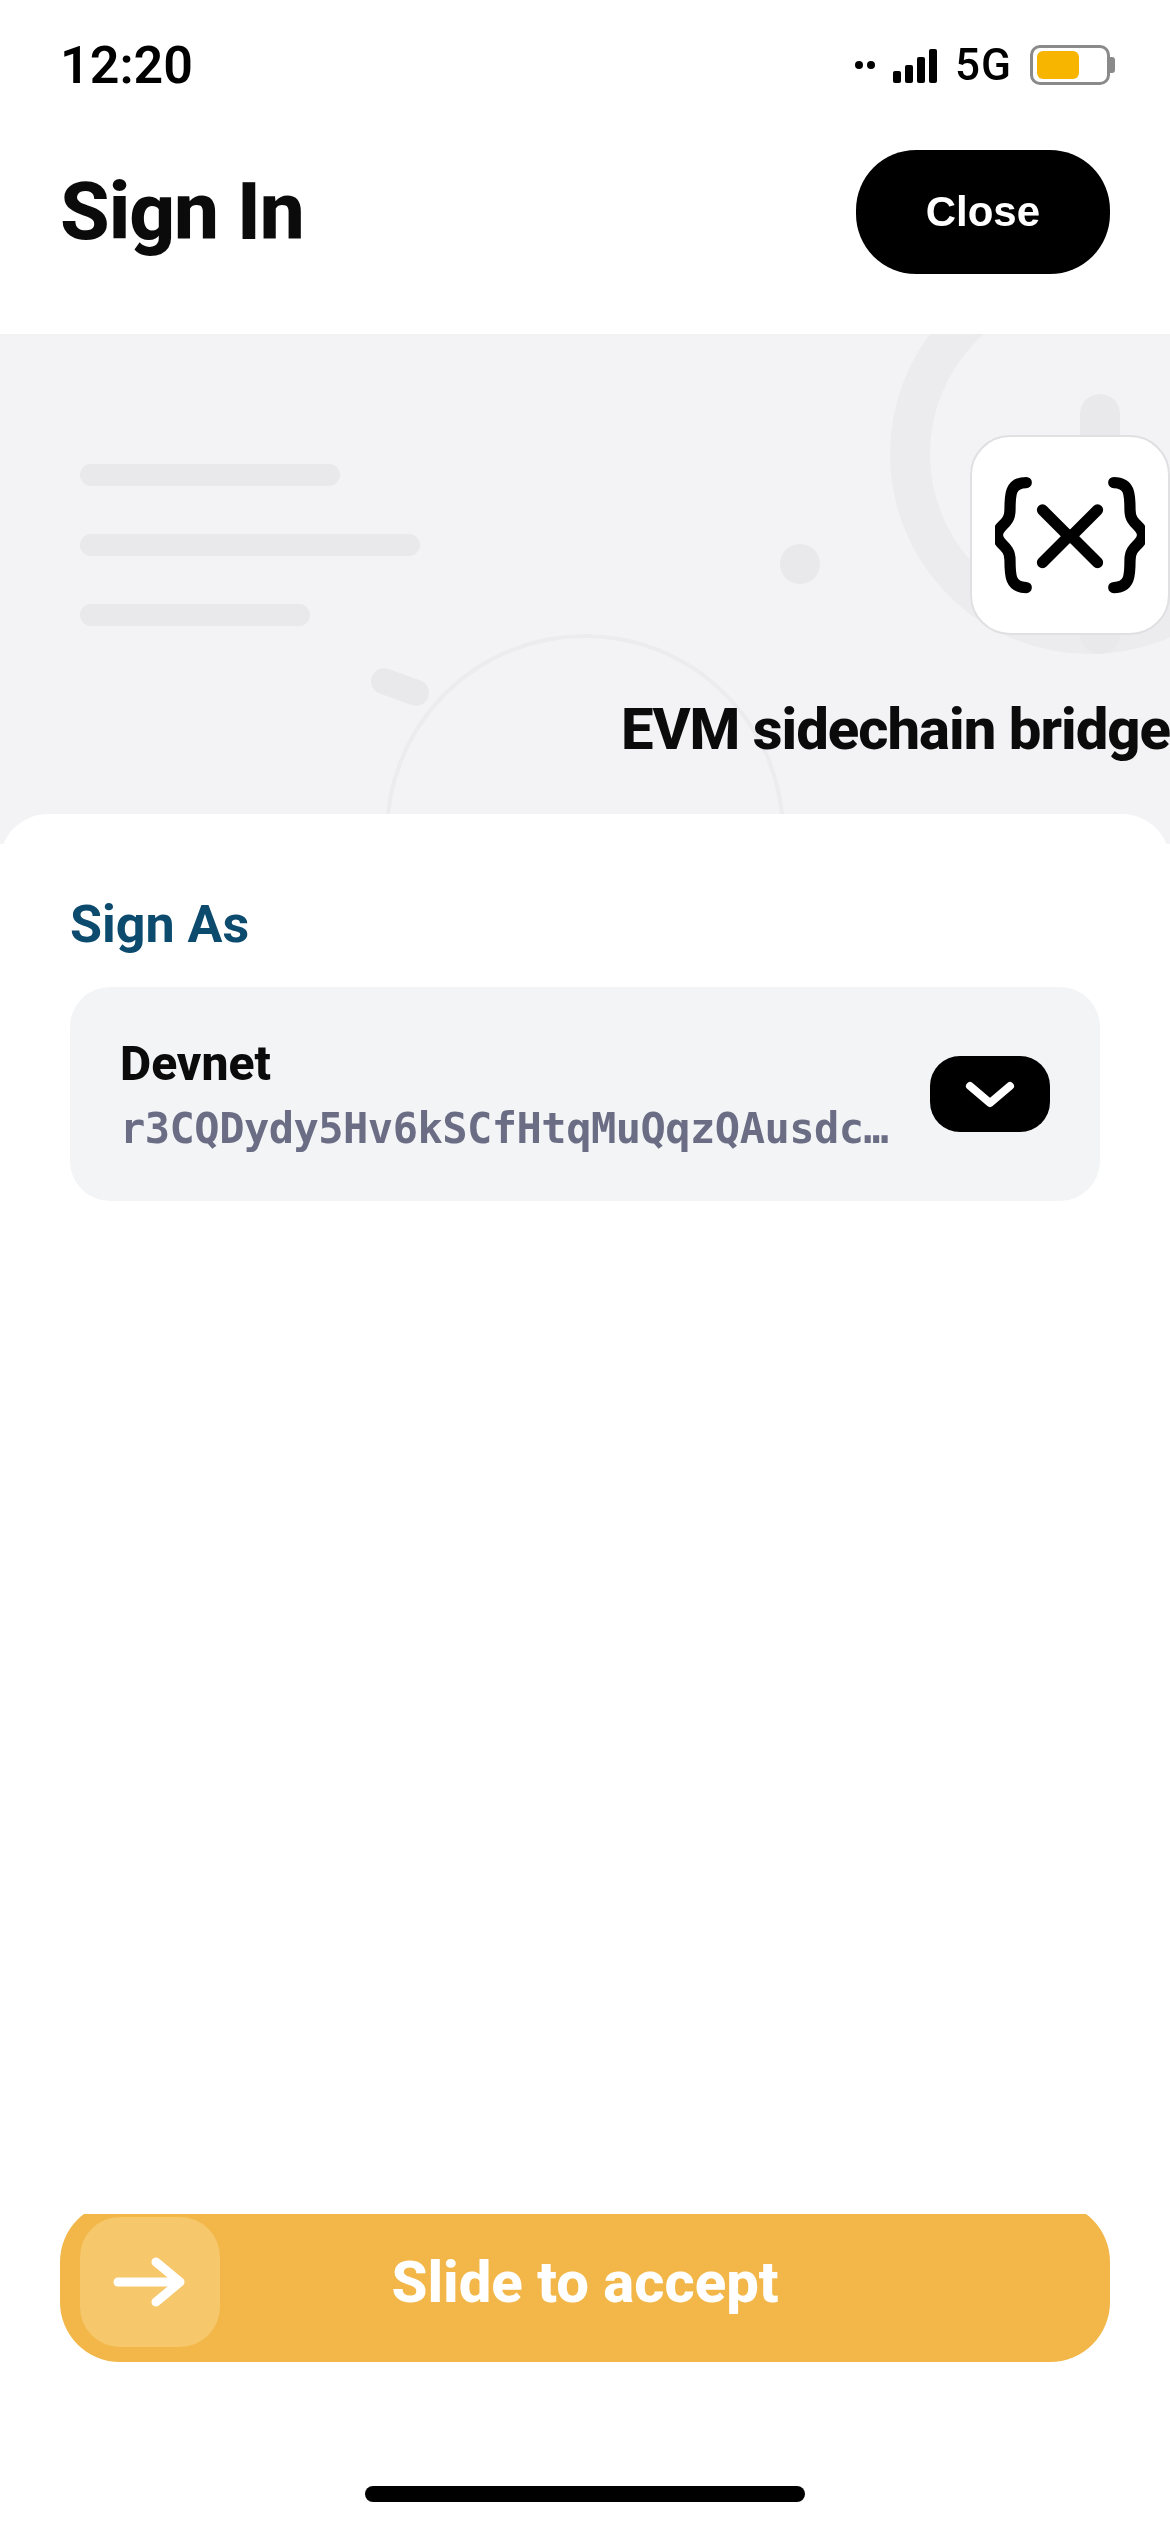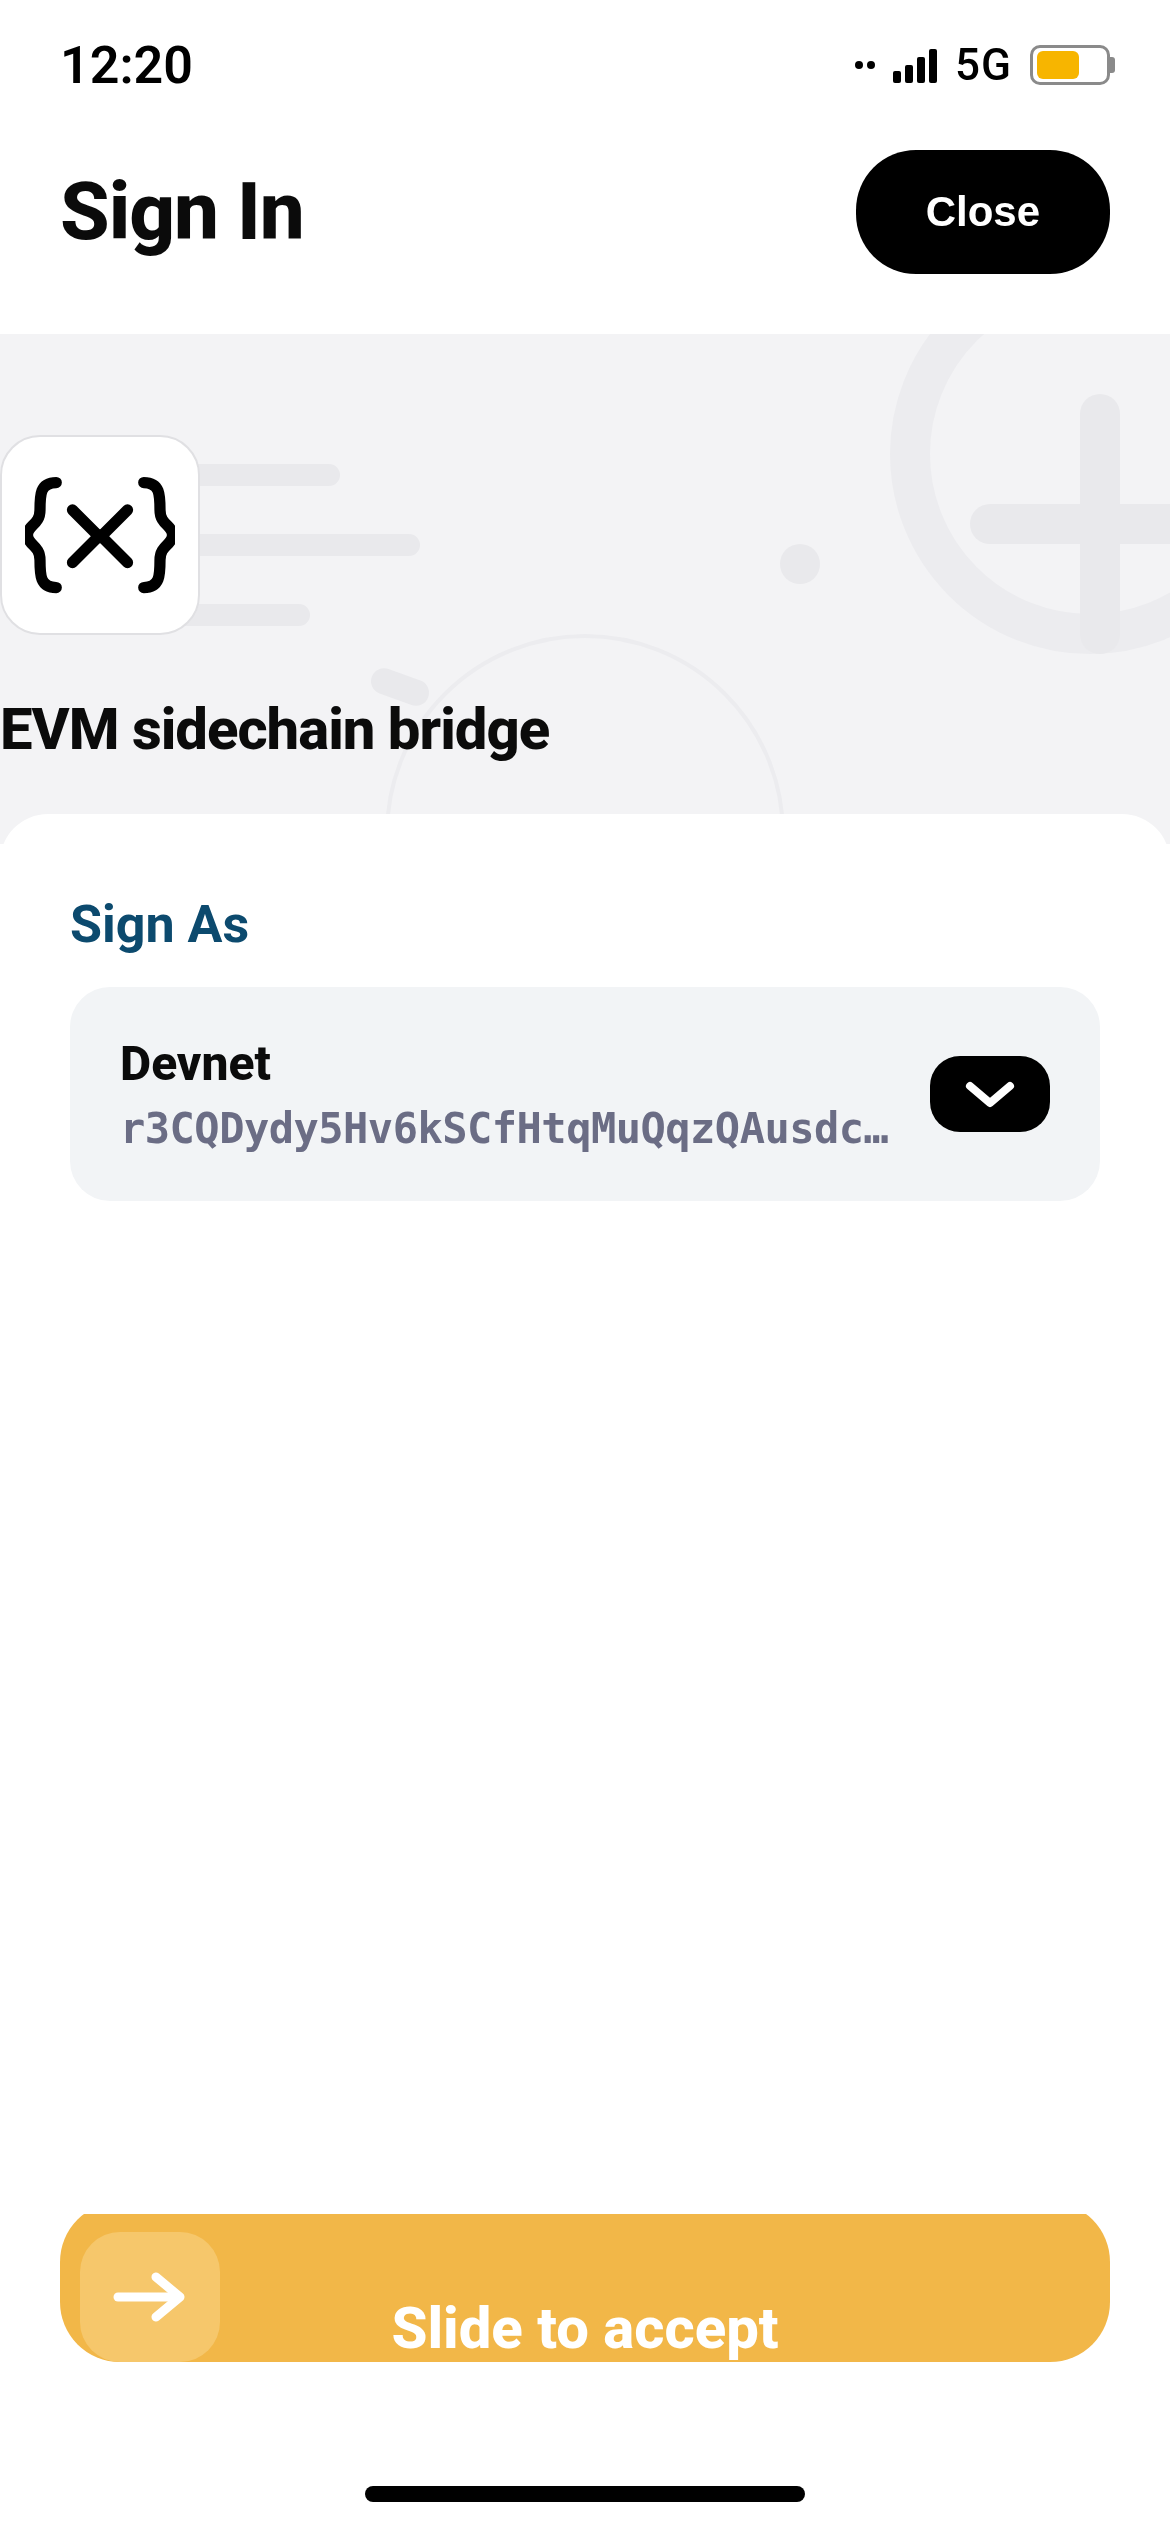--- a/index.html
+++ b/index.html
@@ -61,21 +61,21 @@
     border:none; border-radius: 60px;
     cursor:pointer;
   }
 
   
   .hero {
     position: relative;
     height: 510px;
     background:#f3f3f5;
     overflow:hidden;
-    display:flex; flex-direction:column; align-items:flex-start; justify-content:center;
+    display:flex; flex-direction:column; align-items:flex-end; justify-content:center;
   }
   
   .deco { position:absolute; background:#e9e9ec; border-radius:999px; }
   .deco.line1{ top:130px; left:80px;  width:260px; height:22px; }
   .deco.line2{ top:200px; left:80px;  width:340px; height:22px; }
   .deco.line3{ top:270px; left:80px;  width:230px; height:22px; }
   .deco.circle1{ top:-80px; right:-120px; width:400px; height:400px; border-radius:50%; background:transparent; border:40px solid #ececef;}
   .deco.plus{
     top:60px; right:-60px; width:260px;height:260px;background:none;
   }
@@ -144,21 +144,21 @@
 
   
   .slider-area{
     position:absolute;
     left:60px;right:60px;bottom:170px;
   }
   .slider{
     background:#f2b748;
     height:160px;
     border-radius:60px;
-    display:flex;align-items:flex-end;
+    display:flex;align-items:center;
     position:relative;
     padding-left:20px;
   }
   .slider-thumb{
     width:140px;height:130px;
     background:#f6c76b;
     border-radius:40px;
     display:flex;align-items:center;justify-content:center;
     cursor:grab;
   }

